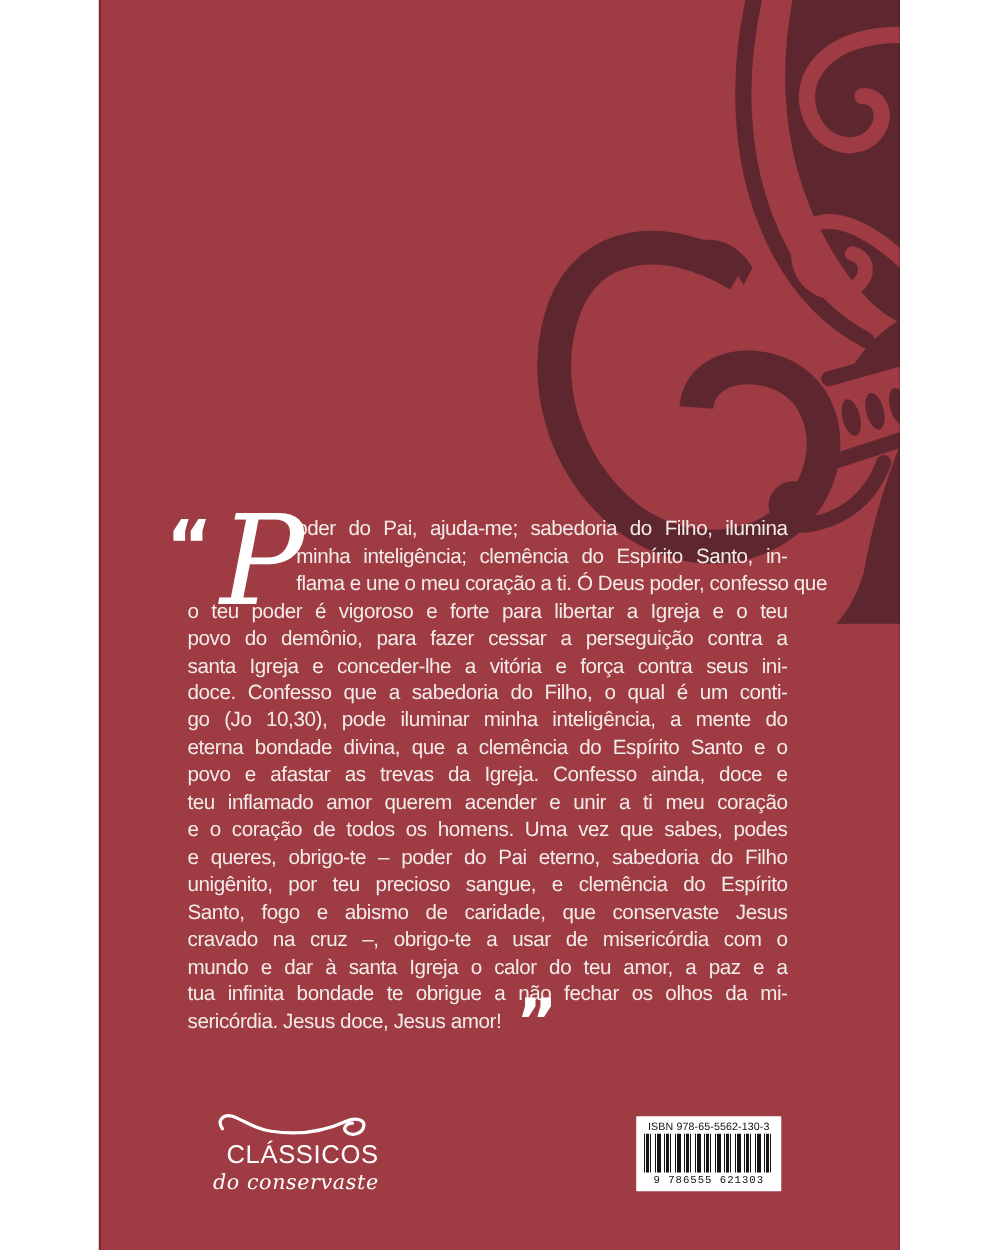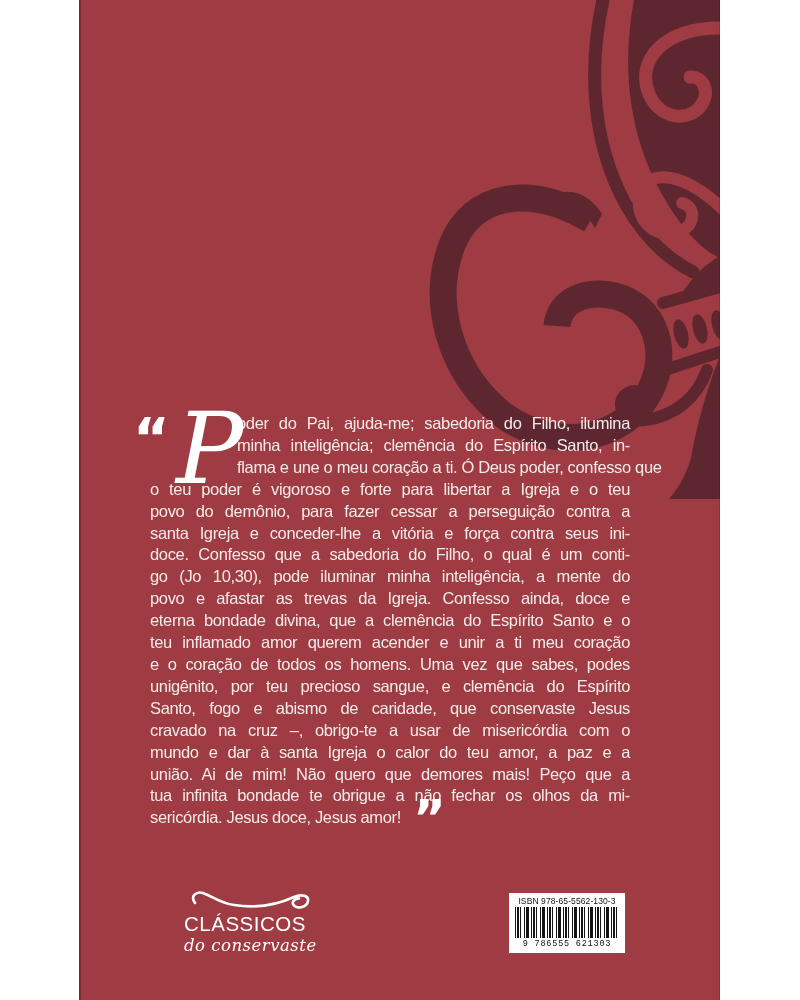--- a/index.html
+++ b/index.html
@@ -41,22 +41,22 @@
   .qline { text-align:justify; text-align-last:justify; white-space:nowrap; }
   .qline.last { text-align-last:left; }
   .close-mark {
     display:inline-block; font-family:"DejaVu Sans", sans-serif; font-weight:bold;
     font-size:50px; line-height:0; letter-spacing:-5px; color:#FFFFFF;
     vertical-align:-12px; margin-left:12px;
   }
 
   
   .publisher {
-    position:absolute; left:105px; top:888px; width:136px;
-    text-align:left; color:#FFFFFF;
+    position:absolute; left:88px; top:888px; width:136px;
+    text-align:right; color:#FFFFFF;
   }
   .publisher svg { display:block; margin:0 auto; }
   .publisher-name {
     font-size:20.5px; letter-spacing:0.5px; line-height:1.1; margin-top:1px;
   }
   .publisher-tagline {
     font-family:"DejaVu Serif", serif; font-style:italic;
     font-size:16.5px; letter-spacing:0.5px; margin-top:0px;
   }
 
@@ -125,29 +125,29 @@
         <span class="drop-cap">P</span>
       </div>
       <div class="qline">oder do Pai, ajuda-me; sabedoria do Filho, ilumina</div>
       <div class="qline">minha inteligência; clemência do Espírito Santo, in-</div>
       <div class="qline">flama e une o meu coração a ti. Ó Deus poder, confesso que</div>
       <div class="qline">o teu poder é vigoroso e forte para libertar a Igreja e o teu</div>
       <div class="qline">povo do demônio, para fazer cessar a perseguição contra a</div>
       <div class="qline">santa Igreja e conceder-lhe a vitória e força contra seus ini-</div>
       <div class="qline">doce. Confesso que a sabedoria do Filho, o qual é um conti-</div>
       <div class="qline">go (Jo 10,30), pode iluminar minha inteligência, a mente do</div>
+      <div class="qline">eterna bondade divina, que a clemência do Espírito Santo e o</div>
       <div class="qline">povo e afastar as trevas da Igreja. Confesso ainda, doce e</div>
-      <div class="qline">eterna bondade divina, que a clemência do Espírito Santo e o</div>
       <div class="qline">teu inflamado amor querem acender e unir a ti meu coração</div>
       <div class="qline">e o coração de todos os homens. Uma vez que sabes, podes</div>
+      <div class="qline">e queres, obrigo-te – poder do Pai eterno, sabedoria do Filho</div>
       <div class="qline">unigênito, por teu precioso sangue, e clemência do Espírito</div>
       <div class="qline">Santo, fogo e abismo de caridade, que conservaste Jesus</div>
       <div class="qline">cravado na cruz –, obrigo-te a usar de misericórdia com o</div>
       <div class="qline">mundo e dar à santa Igreja o calor do teu amor, a paz e a</div>
-      <div class="qline">união. Ai de mim! Não quero que demores mais! Peço que a</div>
       <div class="qline">tua infinita bondade te obrigue a não fechar os olhos da mi-</div>
       <div class="qline last">
         <span>sericórdia. Jesus doce, Jesus amor!</span><span class="close-mark">”</span>
       </div>
     </div>
 
     <div class="publisher">
       <svg width="128" height="24" viewBox="0 0 128 24" aria-hidden="true">
         <path d="M 7,15 C 2,8 8,3 15,5 C 26,9 32,15 46,17 C 72,21 93,15 106,9 C 114,5.5 121,8 120,13 C 119,19 110,21.5 106,17.5 C 103,14.5 106,10.5 111,10.5" fill="none" stroke="#FFFFFF" stroke-width="2.6" stroke-linecap="round"></path>
       </svg>

